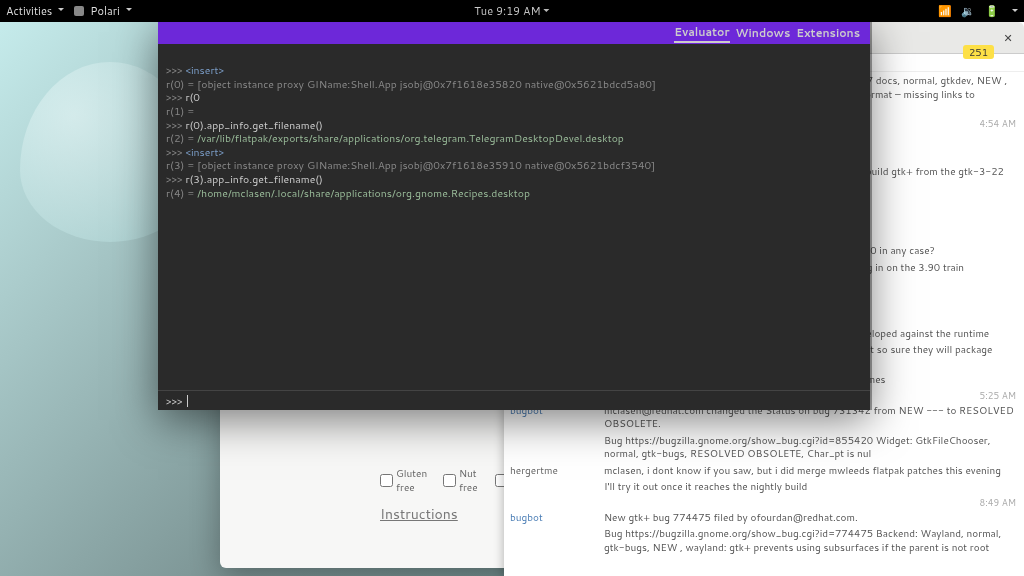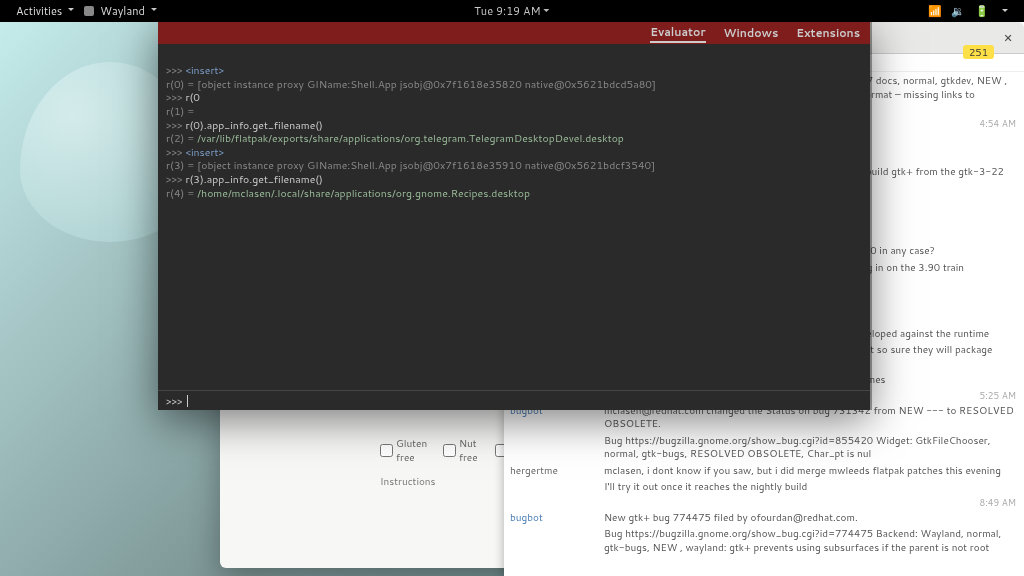--- a/index.html
+++ b/index.html
@@ -1,54 +1,54 @@
 <!DOCTYPE html>
 <html><head>
 <meta charset="utf-8">
 <style>
 * { margin:0; padding:0; box-sizing:border-box; font-family:"Cantarell",sans-serif; }
 html,body { width:1024px; height:576px; overflow:hidden; background:#7b9393; }
-.topbar { height:22px; background:#000; color:#ddd; display:flex; align-items:center; font-size:11px; padding:0 16px; }
+.topbar { height:22px; background:#000; color:#ddd; display:flex; align-items:center; font-size:11px; padding:0 6px; }
 .topbar .center { position:absolute; left:50%; transform:translateX(-50%); }
 .topbar .right { margin-left:auto; display:flex; gap:10px; align-items:center; }
 .topbar .item { display:flex; align-items:center; gap:3px; }
 .wallpaper { position:absolute; top:22px; left:0; right:0; bottom:0; background:linear-gradient(135deg,#c5ebeb 0%,#7b9393 50%,#5f8181 100%); }
 .wallpaper::before { content:""; position:absolute; top:40px; left:20px; width:180px; height:180px; border-radius:50% 50% 50% 50% / 60% 60% 40% 40%; background:radial-gradient(ellipse at 30% 30%,#e8f7f7,#a9d4d4); opacity:.6; }
 
 .polari { position:absolute; top:22px; right:0; width:520px; bottom:0; background:#fff; display:flex; flex-direction:column; box-shadow:0 2px 10px rgba(0,0,0,.3); z-index:10; }
 .polari-head { height:32px; background:#e9e9e7; border-bottom:1px solid #ccc; display:flex; align-items:center; justify-content:flex-end; gap:6px; padding:0 8px; font-size:11px; color:#444; border-radius:6px 6px 0 0; }
 .badge { background:#fde047; color:#333; padding:0 6px; border-radius:3px; font-size:10px;margin-top:28px; }
 .close-x { width:16px; height:16px; display:flex; align-items:center; justify-content:center; cursor:pointer; }
 .polari-sub { font-size:9px; color:#888; padding:2px 10px; border-bottom:1px solid #eee; }
 .chat { flex:1; overflow:hidden; font-size:10px; color:#555; padding:2px 8px 4px 100px; position:relative; line-height:1.35; }
 .msg { margin-bottom:3px; position:relative; }
 .nick { position:absolute; left:-94px; width:88px; text-align:left; color:#666; font-weight:500; }
 .nick.bot { color:#4a7db5; }
 .ts { text-align:right; color:#aaa; font-size:9px; margin:2px 0; }
 
 .recipes { position:absolute; top:22px; left:220px; width:480px; bottom:8px; background:#f7f7f6; border-radius:6px; box-shadow:0 8px 30px rgba(0,0,0,.3); z-index:5; }
 .recipes-head { height:38px; background:#e4e4e2; border-radius:6px 6px 0 0; border-bottom:1px solid #ccc; }
 .form { padding:8px 160px 8px 160px; font-size:10px; color:#777; }
-.flabel { margin:6px 0 2px; font-size:10px; }
+.flabel { margin:6px 0 2px; font-size:14px;text-decoration:underline; }
 .finput { height:22px; background:#fff; border:1px solid #ccc; border-radius:3px; width:100px; }
 .combo { height:22px; background:#fafafa; border:1px solid #ccc; border-radius:3px; width:80px; display:flex; align-items:center; justify-content:flex-end; padding-right:6px; color:#999; font-size:9px; }
 .serves { display:flex; align-items:center; gap:0; }
 .serves .num { border:1px solid #ccc; height:22px; width:50px; display:flex; align-items:center; padding:0 6px; font-size:10px; border-radius:3px 0 0 3px; }
 .serves .btn { border:1px solid #ccc; border-left:0; height:22px; width:22px; display:flex; align-items:center; justify-content:center; font-size:11px; }
 .checks { display:flex; gap:8px; font-size:10px; color:#666; margin-top:10px; }
 .checks label { display:flex; gap:3px; align-items:center; }
 
 .channels { position:absolute; top:22px; left:504px; width:114px; bottom:0; background:rgba(244,244,243,.95); z-index:7; font-size:10px; color:#777; overflow:hidden; }
 .channels .grp { color:#3a7ab8; padding:3px 8px; font-size:10px; }
 .channels .ch { padding:3px 8px; }
 .channels .ch.active { background:#4a86cf; color:#fff; }
 .channels .rh { color:#a03030; }
 
 .lg { position:absolute; top:22px; left:158px; width:712px; height:388px; background:#2a2a2a; color:#ccc; z-index:40; font-family:monospace; font-size:10.5px; display:flex; flex-direction:column; box-shadow:0 10px 40px rgba(0,0,0,.5); }
-.lg-tabs { height:22px; background:#7f1d1d; display:flex; justify-content:flex-end; align-items:center; gap:18px; padding:0 10px; font-family:"Cantarell",sans-serif; font-size:11px; font-weight:600; }
+.lg-tabs { height:22px; background:#6d28d9; display:flex; justify-content:flex-end; align-items:center; gap:6px; padding:0 10px; font-family:"Cantarell",sans-serif; font-size:11px; font-weight:600; }
 .lg-tabs span:first-child { border-bottom:2px solid #ccc; padding-bottom:1px;}
 .lg-body { flex:1; padding:20px 8px; white-space:pre; overflow:hidden; line-height:1.3; }
 .lg-body .p { color:#888; }
 .lg-body .err { color:#b07070; }
 .lg-body .kw { color:#7a9cc6; }
 .lg-body .str { color:#99bb99; }
 .lg-input { height:20px; border-top:1px solid #444; display:flex; align-items:center; padding:0 8px; }
 .lg-input .caret { width:1px; height:12px; background:#ccc; margin-left:2px; animation:blink 1s step-end infinite; }
 @keyframes blink { 50% { opacity:0; } }
 
@@ -58,21 +58,21 @@
 .tri::after{content:"";display:inline-block;border:3px solid transparent;border-top-color:#ccc;margin-left:3px;vertical-align:middle;}
 </style>
 </head>
 <body>
 
 <div class="topbar">
   <span class="item tri">Activities</span>
   <span style="width:10px"></span>
   <span class="item tri">
       <span style="width:10px;height:10px;background:#888;border-radius:2px;margin-right:3px;"></span>
-      <span>Wayland</span>
+      <span>Polari</span>
     </span>
   <span class="center tri">Tue  9:19 AM</span>
   <span class="right">
     <span>📶</span>
     <span>🔉</span>
     <span>🔋</span>
     <span class="tri"></span>
   </span>
 </div>
 

